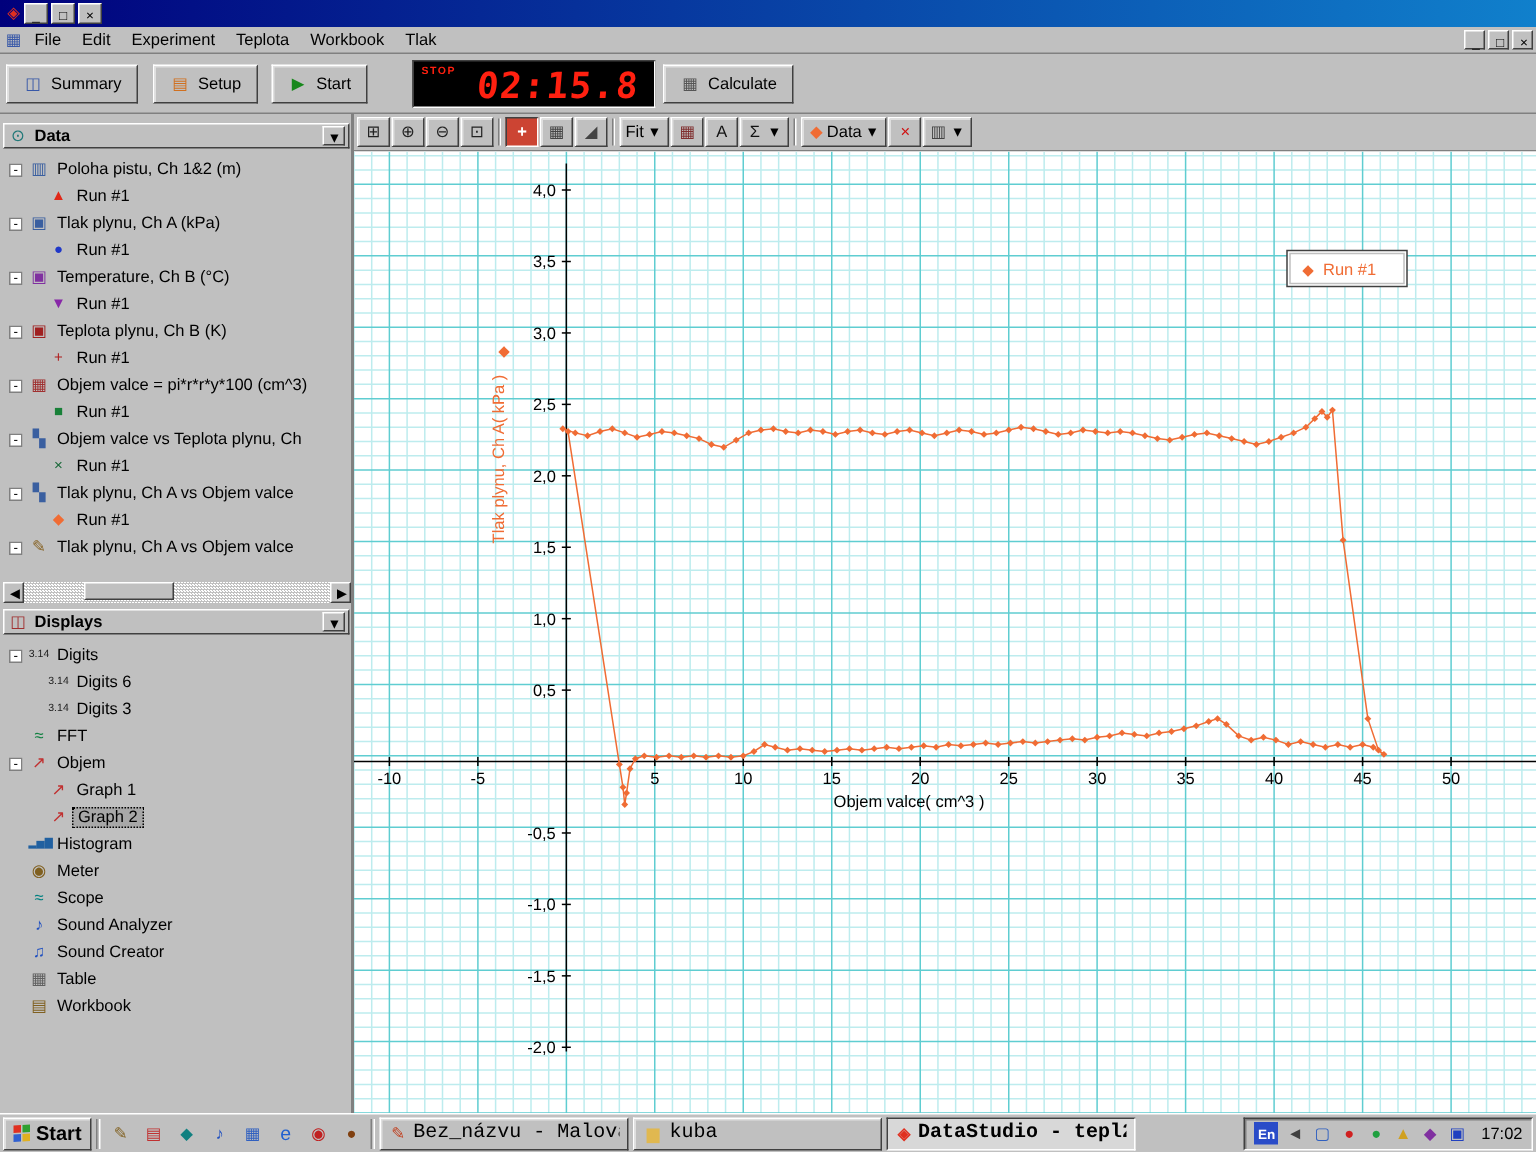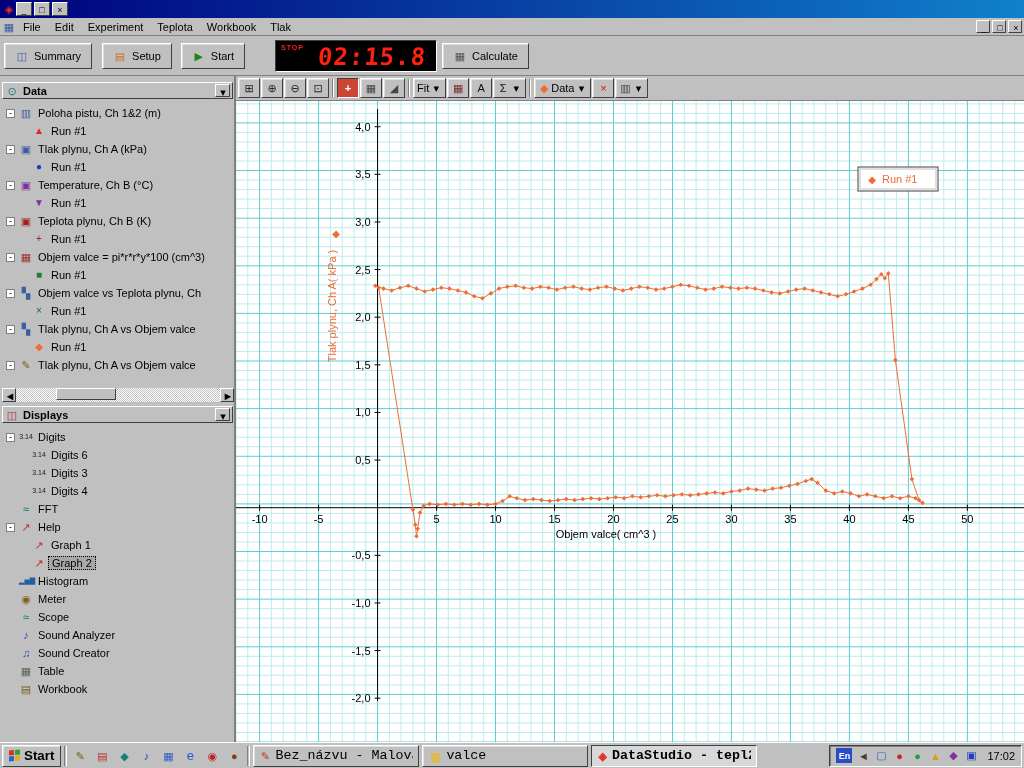--- a/index.html
+++ b/index.html
@@ -256,33 +256,29 @@
             <span class="tree-label">Digits</span>
           </div>
           <div class="tree-row child2">
             <span class="gi" style="color: rgb(32, 32, 32); font-size: 7px;">3.14</span>
             <span class="tree-label">Digits 6</span>
           </div>
           <div class="tree-row child2">
             <span class="gi" style="color: rgb(32, 32, 32); font-size: 7px;">3.14</span>
             <span class="tree-label">Digits 3</span>
           </div>
-          <div class="tree-row child2">
-            <span class="gi" style="color: rgb(32, 32, 32); font-size: 7px;">3.14</span>
-            <span class="tree-label">Digits 4</span>
-          </div>
           <div class="tree-row">
             <span class="xspace"></span>
             <span class="gi" style="color: rgb(16, 128, 64);">≈</span>
             <span class="tree-label">FFT</span>
           </div>
           <div class="tree-row">
             <span class="xbox">-</span>
             <span class="gi" style="color: rgb(192, 48, 48);">↗</span>
-            <span class="tree-label">Help</span>
+            <span class="tree-label">Objem</span>
           </div>
           <div class="tree-row child2">
             <span class="gi" style="color: rgb(192, 48, 48);">↗</span>
             <span class="tree-label">Graph 1</span>
           </div>
           <div class="tree-row child2">
             <span class="gi" style="color: rgb(192, 48, 48);">↗</span>
             <span class="tree-label selected">Graph 2</span>
           </div>
           <div class="tree-row">
@@ -762,21 +758,21 @@
         </span>
       </span>
     <span class="tb-sep"></span>
     <span id="tasks">
         <button class="task">
           <span class="gi" style="color: rgb(192, 64, 32);">✎</span>
           <span class="t-label">Bez_názvu - Malování</span>
         </button>
         <button class="task">
           <span class="gi" style="color: rgb(224, 184, 80);">▆</span>
-          <span class="t-label">valce</span>
+          <span class="t-label">kuba</span>
         </button>
         <button class="task active">
           <span class="gi" style="color: rgb(224, 48, 32);">◈</span>
           <span class="t-label">DataStudio - tepl200...</span>
         </button>
       </span>
     <div id="tray" class="sunken">
       <span id="lang">En</span>
       <span id="tray-icons">
           <span class="tri" style="color: rgb(64, 64, 64);">◄</span>

